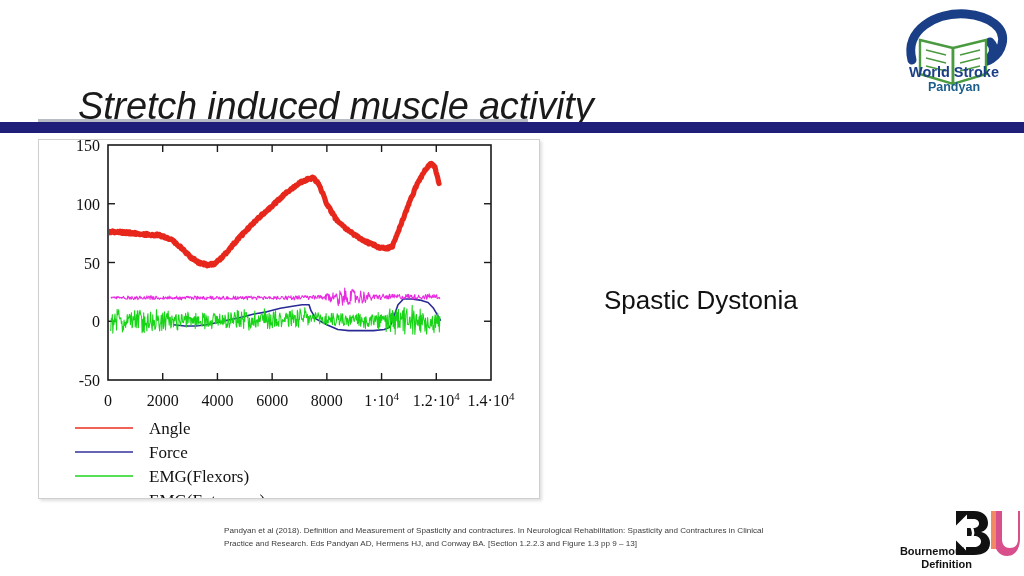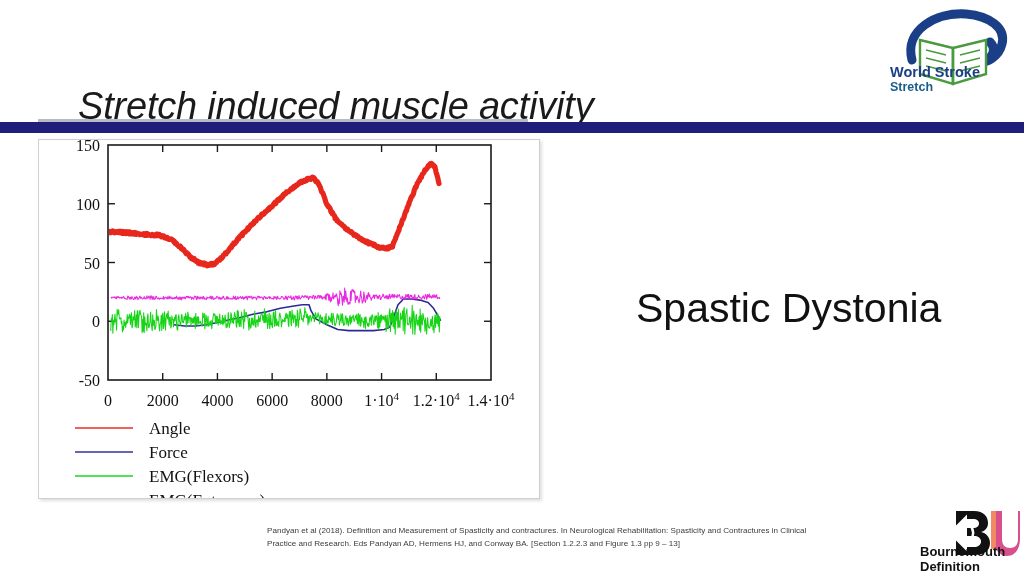--- a/index.html
+++ b/index.html
@@ -36,47 +36,45 @@
     position:absolute;left:38px;top:139px;width:502px;height:360px;
     background:#ffffff;border:1px solid #cfcfcf;
     box-shadow:2px 2px 3px rgba(0,0,0,0.13);
     box-sizing:border-box;
   }
   #chart-svg{position:absolute;left:0;top:0;}
 
   
   #spastic-dystonia{
     position:absolute;left:604px;top:285px;
-    font-size:41px;color:#111;font-weight:400;white-space:nowrap;
+    font-size:26px;color:#111;font-weight:400;white-space:nowrap;
     font-family:"Liberation Sans", sans-serif;
-    margin-left:32px;
   }
 
   
   #reference-text{
     position:absolute;left:224px;top:524px;width:566px;
     font-size:8.1px;line-height:13.2px;color:#3b3b3b;
     font-family:"Liberation Sans", sans-serif;
-    margin-left:43px;
   }
 
   
   #wsa-logo{position:absolute;left:890px;top:8px;width:128px;height:86px;}
   #wsa-wordmark{
-    position:absolute;left:890px;top:64px;width:128px;
+    position:absolute;left:890px;top:64px;width:128px;text-align:center;
     color:#1b3f86;font-weight:bold;line-height:1.12;
   }
   #wsa-wordmark .l1{font-size:14.5px;display:block;}
   #wsa-wordmark .l2{font-size:12.5px;display:block;color:#1b5e8c;}
 
   
   #bu-logo{position:absolute;left:944px;top:505px;width:76px;height:62px;}
   #bu-wordmark{
-    position:absolute;left:920px;top:545px;width:84px;text-align:left;
-    color:#111;font-weight:bold;font-size:13px;line-height:1.15;
+    position:absolute;left:888px;top:545px;width:84px;text-align:right;
+    color:#111;font-weight:bold;font-size:11px;line-height:1.15;
   }
 </style>
 </head>
 <body>
 
 <div class="slide">
 
   <h1 id="slide-title">Stretch induced muscle activity</h1>
 
   <div id="divider-grayline"></div>
@@ -146,21 +144,21 @@
     <path d="M22 52 C14 22, 46 4, 76 6 C100 8, 116 20, 112 36 C109 49, 96 56, 86 54" fill="none" stroke="#1b3f86" stroke-width="9" stroke-linecap="round"></path>
     <path d="M96 52 C104 48, 106 40, 100 34" fill="none" stroke="#1b3f86" stroke-width="9" stroke-linecap="round"></path>
     <path d="M30 32 L63 40 L63 76 L30 66 Z" fill="#ffffff" stroke="#4a9a3f" stroke-width="2.4"></path>
     <path d="M96 32 L63 40 L63 76 L96 66 Z" fill="#ffffff" stroke="#4a9a3f" stroke-width="2.4"></path>
     <path d="M36 42 L56 47 M36 50 L56 55 M36 58 L56 63" stroke="#4a9a3f" stroke-width="1.5"></path>
     <path d="M90 42 L70 47 M90 50 L70 55 M90 58 L70 63" stroke="#4a9a3f" stroke-width="1.5"></path>
     <line x1="63" y1="40" x2="63" y2="76" stroke="#4a9a3f" stroke-width="2.4"></line>
   </svg>
   <div id="wsa-wordmark">
     <span class="l1">World Stroke</span>
-    <span class="l2">Stretch</span>
+    <span class="l2">Pandyan</span>
   </div>
 
   <svg id="bu-logo" viewBox="0 0 76 62">
     <path d="M12 6 L30 6 C40 6 44 12 44 18 C44 23 41 26 37 27 C42 28 46 32 46 38 C46 46 40 50 30 50 L12 50 Z
              M22 14 L22 23 L29 23 C33 23 35 21 35 18.5 C35 16 33 14 29 14 Z
              M22 31 L22 42 L30 42 C34 42 37 40 37 36.5 C37 33 34 31 30 31 Z" fill="#111111"></path>
     <path d="M50 6 L58 6 L58 34 C58 40 61 43 66 43 C71 43 74 40 74 34 L74 6 L76 6 L76 34
              C76 44 71 51 63 51 C55 51 50 44 50 34 Z" fill="#d94f8c"></path>
     <rect x="47" y="6" width="5" height="38" fill="#f08a62"></rect>
     <path d="M2 22 L12 22 L22 12 L22 44 L12 34 L2 34 Z" fill="#ffffff" stroke="#ffffff" stroke-width="2"></path>

